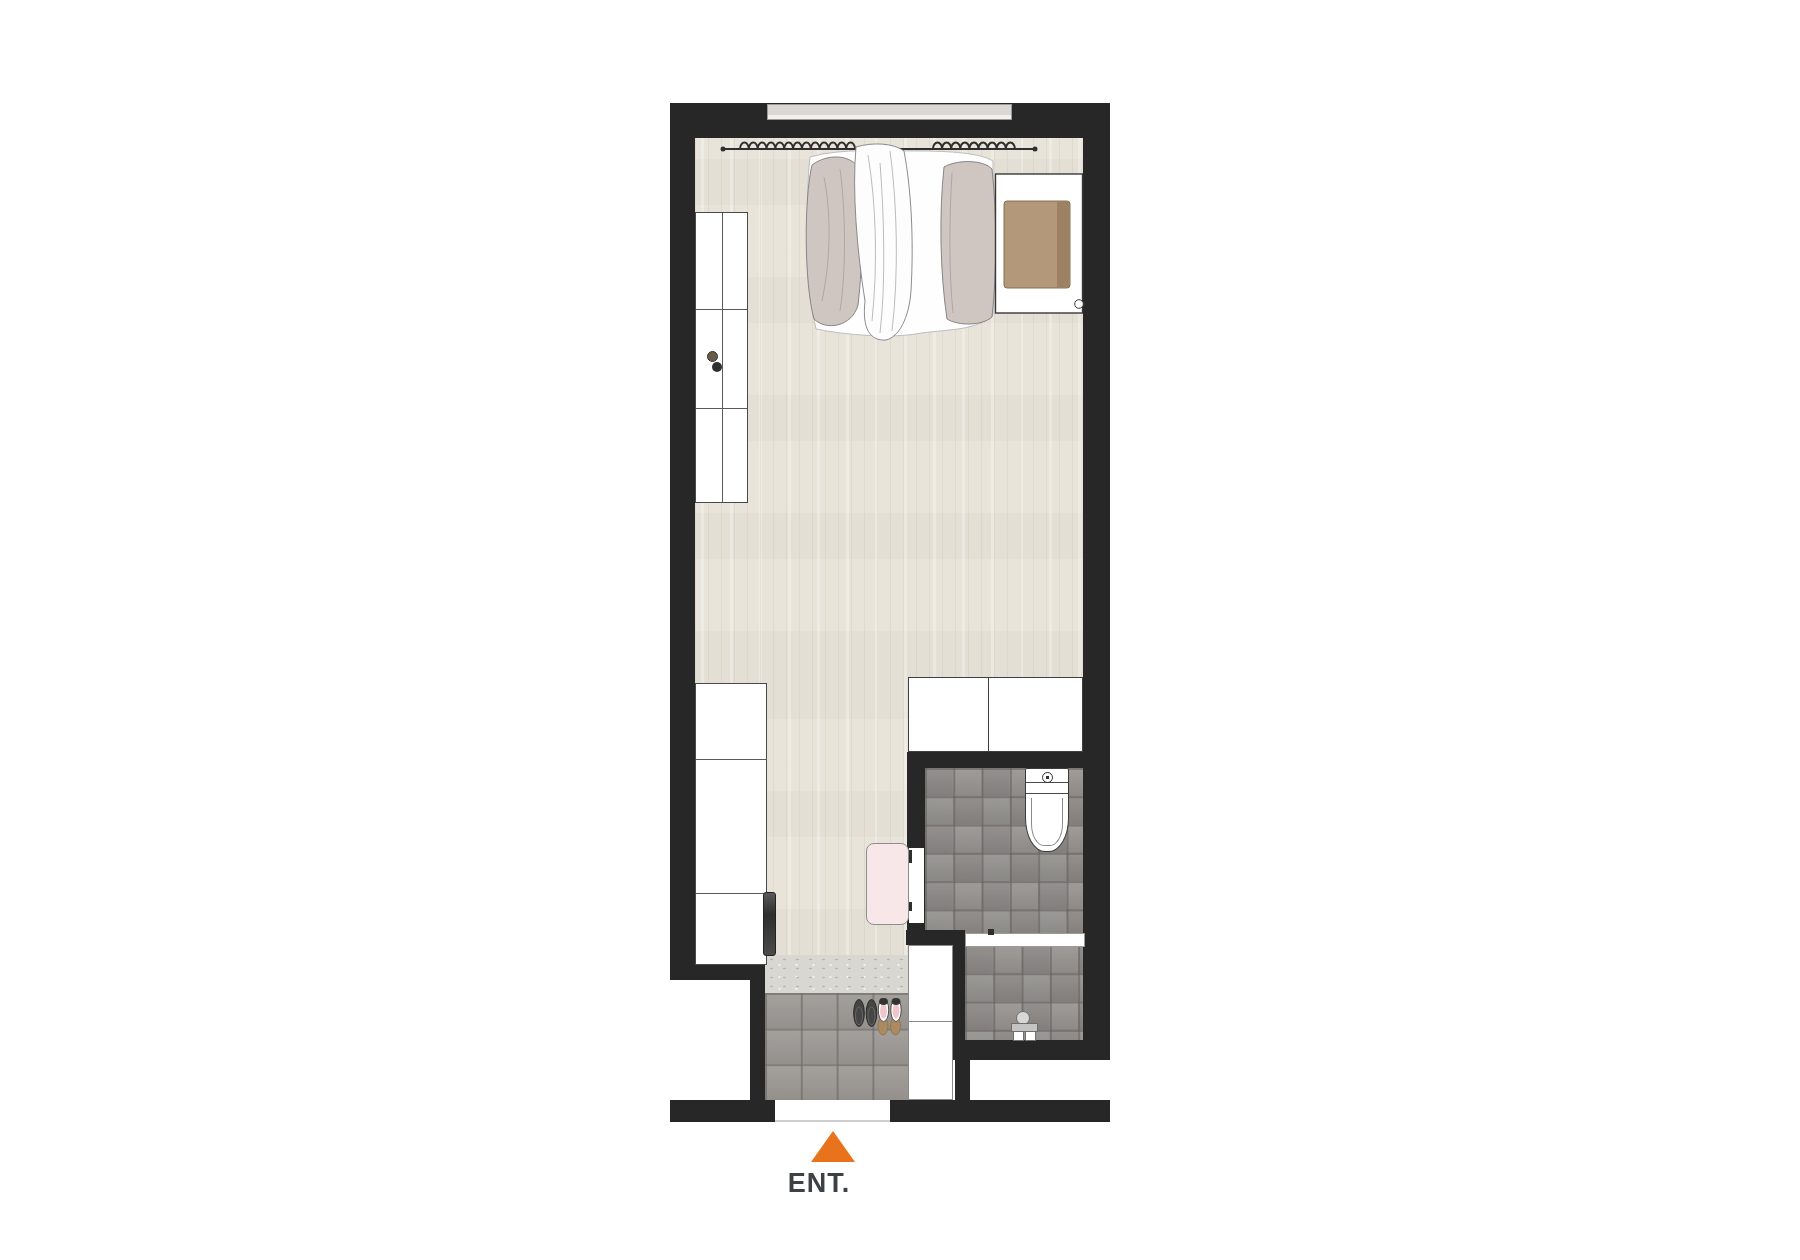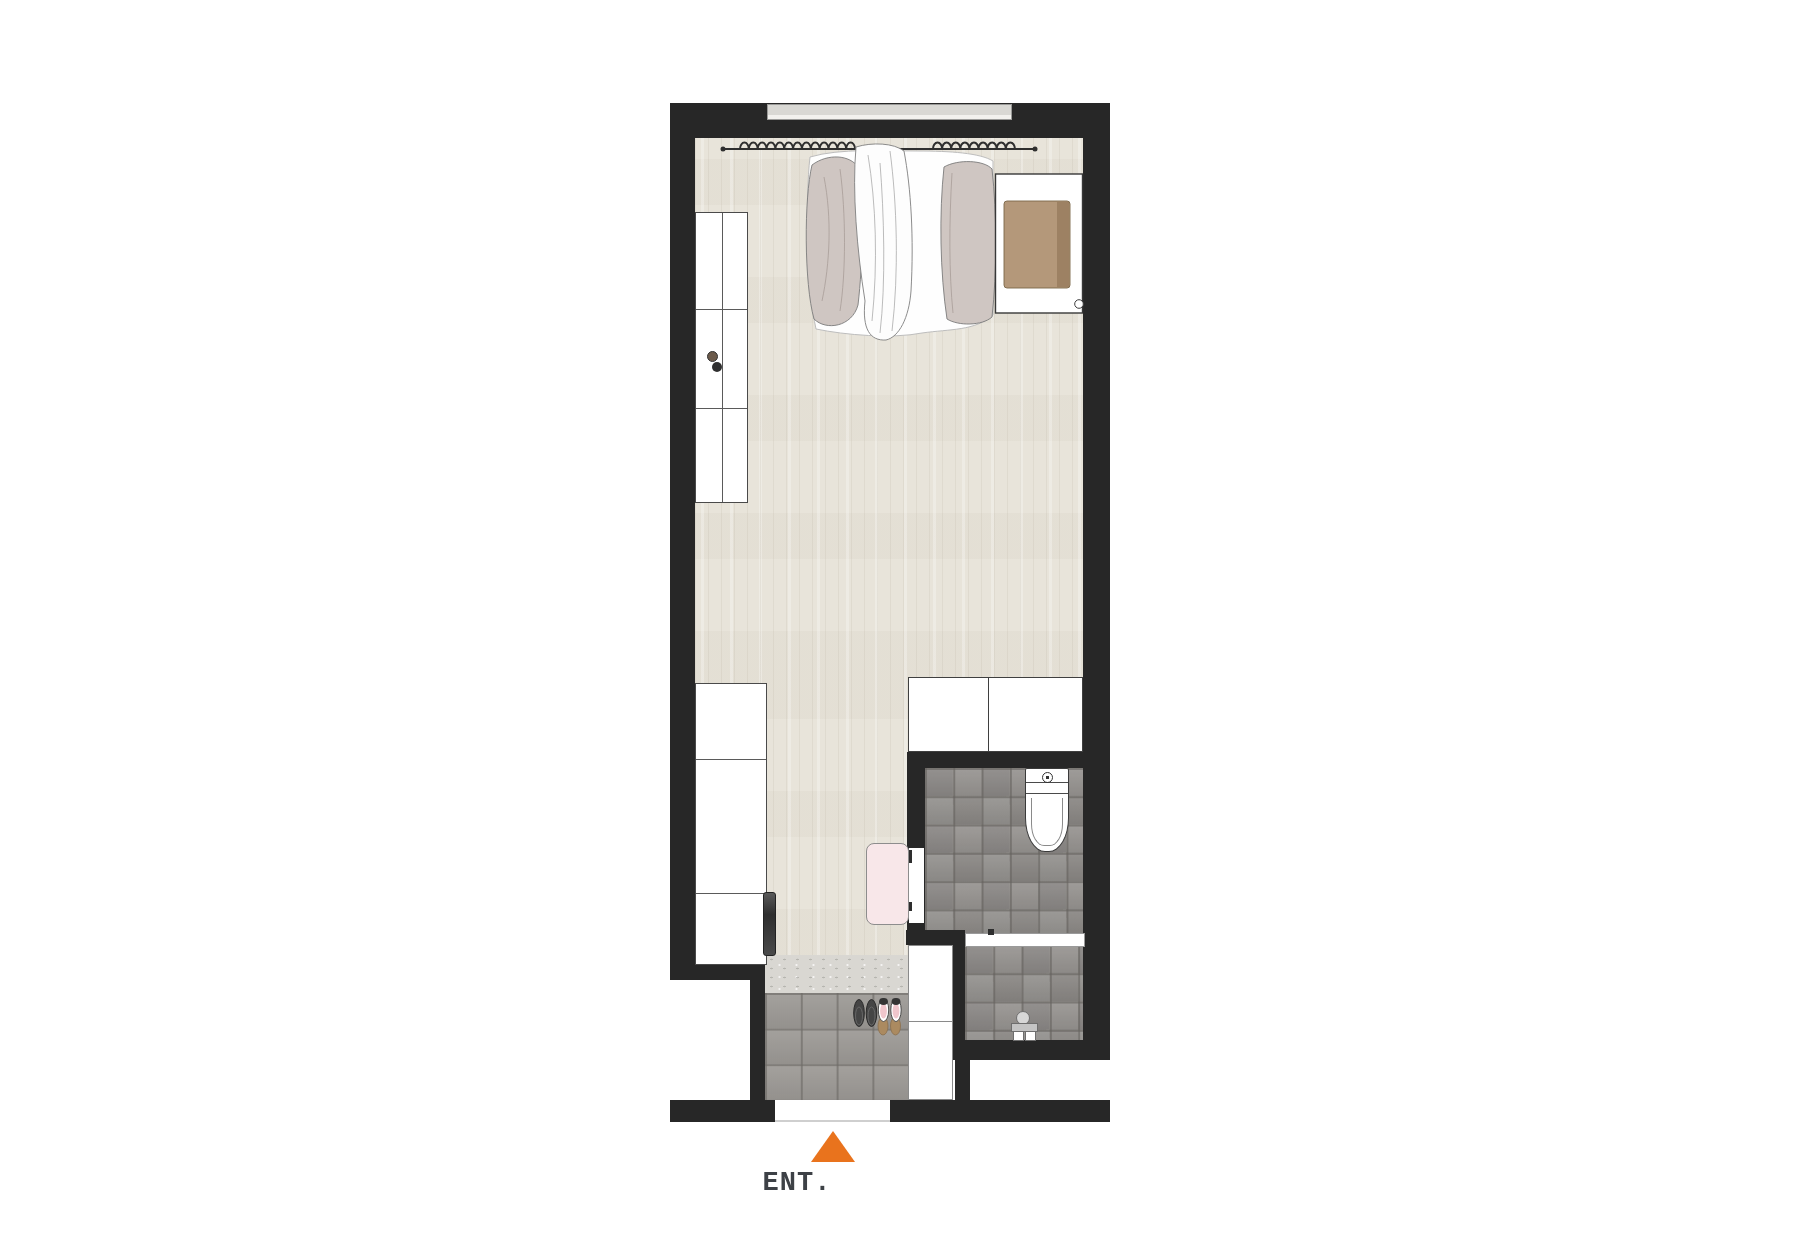--- a/index.html
+++ b/index.html
@@ -163,14 +163,14 @@
       <ellipse cx="32.5" cy="4.5" rx="4.4" ry="3.4" fill="#343434"></ellipse>
       <ellipse cx="45" cy="13" rx="5.2" ry="11.5" fill="#ffffff" stroke="#3f3f3f" stroke-width="0.9"></ellipse>
       <ellipse cx="45" cy="14" rx="3.4" ry="7.5" fill="#f0c6cc"></ellipse>
       <ellipse cx="45" cy="4.5" rx="4.4" ry="3.4" fill="#343434"></ellipse>
     </svg>
 
     <div class="abs" style="left:105px;top:997px;width:115px;height:22px;background:#fff;border-bottom:2px solid #cfcfcf;"></div>
   </div>
 
   <div class="ent-tri" style="left:811px;top:1131px;"></div>
-  <div class="ent-label" style="left:737px;top:1168px;font-family:Liberation Mono, monospace;">ENT.</div>
+  <div class="ent-label" style="left:759px;top:1168px;">ENT.</div>
 </div>
 
 </body></html>

